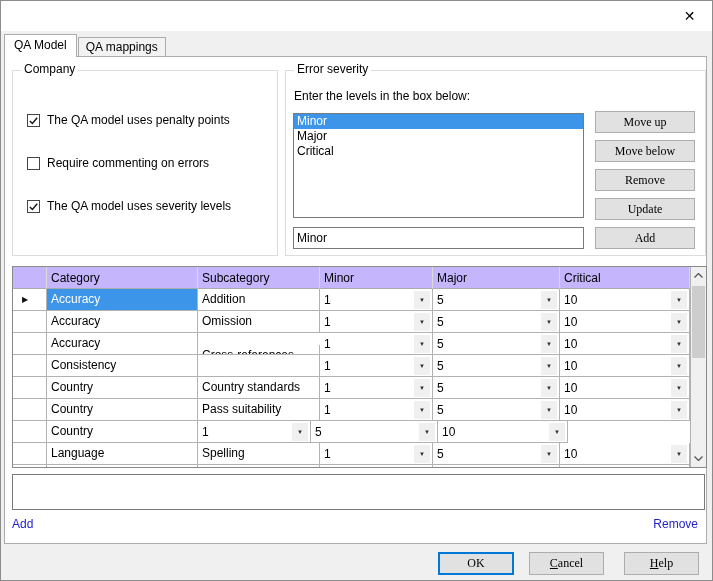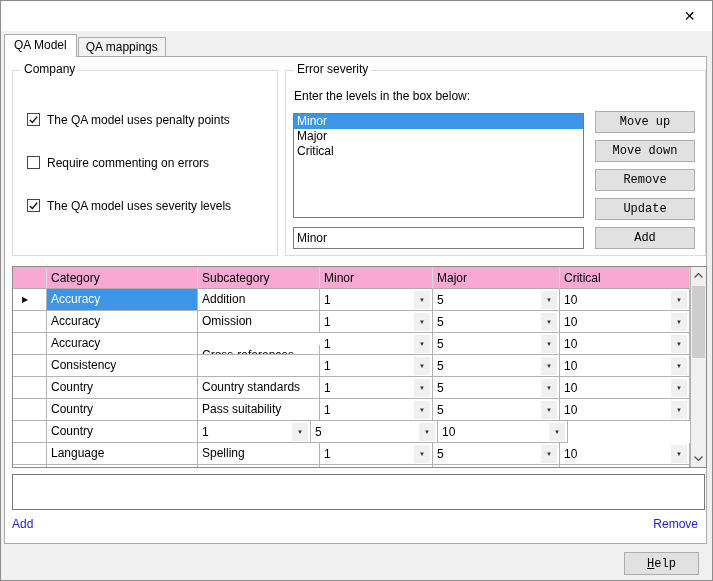--- a/index.html
+++ b/index.html
@@ -28,44 +28,44 @@
   .tabpage{position:absolute; left:3px; top:55px; width:703px; height:488px;
            background:var(--page); border:1px solid #ACACAC;}
 
   
   .group{position:absolute; border:1px solid #DCDCDC;}
   .group-title{position:absolute; top:-9px; left:8px; background:#fff; padding:0 3px; font-size:12px;}
   .settings-group{left:7px; top:13px; width:266px; height:186px;}
   .error-group{left:280px; top:13px; width:421px; height:186px;}
 
   
-  .cb-row{position:absolute; left:14px; height:14px; display:flex; align-items:flex-start;}
+  .cb-row{position:absolute; left:14px; height:14px; display:flex; align-items:flex-end;}
   .cb-box{width:13px; height:13px; border:1px solid #444; background:#fff; display:flex;
           align-items:center; justify-content:center; flex:0 0 13px;}
   .cb-label{margin-left:7px; white-space:nowrap;}
 
   
   .instruction{position:absolute; left:8px; top:18px;}
   .listbox{position:absolute; left:7px; top:42px; width:291px; height:105px;
            border:1px solid #7A7A7A; background:#fff; overflow:hidden;}
   .lb-item{height:15px; line-height:15px; padding-left:3px; white-space:nowrap;}
   .lb-item.selected{background:var(--sel); color:#fff;}
   .level-input{position:absolute; left:7px; top:156px; width:291px; height:22px;
                border:1px solid #7A7A7A; font-family:"Liberation Sans",sans-serif;
                font-size:12px; padding-left:3px; outline:none; background:#fff;}
   .win-btn{background:var(--btnface); border:1px solid var(--btnborder);
-           font-family:Liberation Mono, monospace; font-size:12px; color:#000;}
+           font-family:Liberation Serif, serif; font-size:12px; color:#000;}
   .side-btn{position:absolute; left:309px; width:100px; height:22px;}
 
   
   .grid{position:absolute; left:7px; top:209px; width:695px; height:202px;
         border:1px solid #8A8A8A; background:#fff; overflow:hidden;}
   .g-header{display:flex; height:22px;}
   .g-hcell{border-right:1px solid var(--hline); border-bottom:1px solid #ABABAB;
-           padding:4px 0 0 4px; overflow:hidden; white-space:nowrap; background:#f9a8d4;}
+           padding:4px 0 0 4px; overflow:hidden; white-space:nowrap; background:#c4b5fd;}
   .g-row{display:flex; height:22px;}
   .g-row.partial{height:5px;}
   .g-cell{border-right:1px solid var(--gridline); border-bottom:1px solid var(--gridline);
           padding:3px 0 0 4px; overflow:hidden; white-space:nowrap; background:#fff;}
   .g-row.partial .g-cell{border-bottom:none; padding:0;}
   .g-cell.sel{background:var(--sel); color:#fff;}
   .g-cell.rowhdr{display:flex; align-items:center; padding-top:0;}
   .row-ind{font-size:8px; padding-left:5px; color:#111;}
   .g-cell.dd{display:flex; align-items:center; justify-content:space-between; padding:0 0 0 4px;}
   .dd-btn{width:16px; height:18px; margin-right:2px; background:#F0F0F0; display:flex;
@@ -138,21 +138,21 @@
       <span class="group-title">Error severity</span>
       <div class="instruction">Enter the levels in the box below:</div>
       <div class="listbox">
           <div class="lb-item selected">Minor</div>
           <div class="lb-item">Major</div>
           <div class="lb-item">Critical</div>
         </div>
       <input class="level-input" value="Minor" style="">
       <div>
           <button class="win-btn side-btn" style="top: 40px;">Move up</button>
-          <button class="win-btn side-btn" style="top: 69px;">Move down</button>
+          <button class="win-btn side-btn" style="top: 69px;">Move below</button>
           <button class="win-btn side-btn" style="top: 98px;">Remove</button>
           <button class="win-btn side-btn" style="top: 127px;">Update</button>
           <button class="win-btn side-btn" style="top: 156px;">Add</button>
         </div>
     </div>
 
     <div class="grid">
       <div class="g-header">
           <div class="g-hcell" style="flex: 0 0 34px;"></div>
           <div class="g-hcell" style="flex: 0 0 151px;">Category</div>
@@ -370,15 +370,17 @@
         </div>
       </div>
     </div>
 
     <div class="comment-box"></div>
     <a class="link add">Add</a>
     <a class="link remove">Remove</a>
 
   </div>
 
+  <button class="win-btn footer-btn ok-btn">OK</button>
+  <button class="win-btn footer-btn cancel-btn"><u>C</u>ancel</button>
   <button class="win-btn footer-btn help-btn"><u>H</u>elp</button>
 
 </div>
 
 </body></html>

